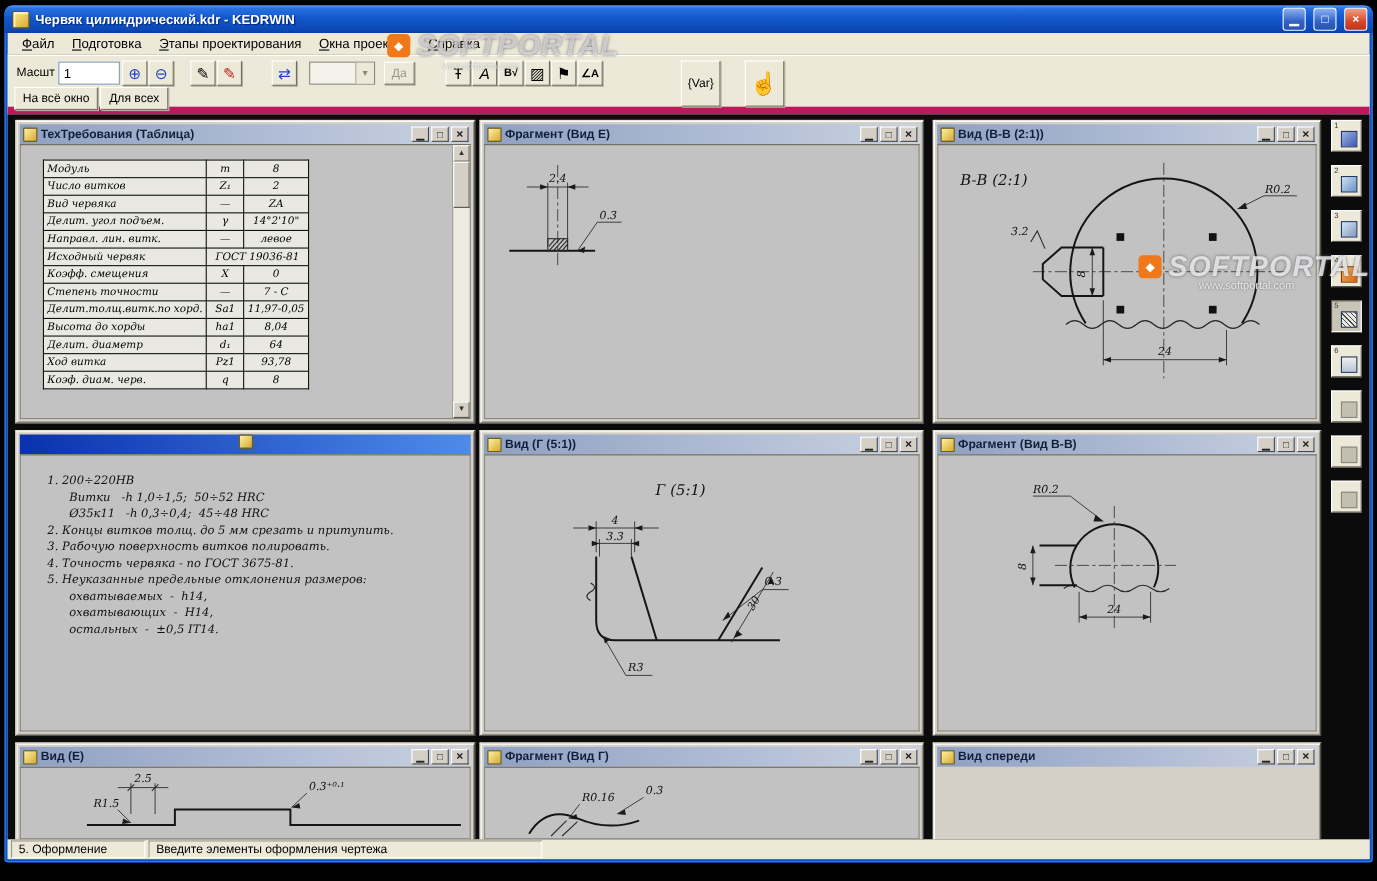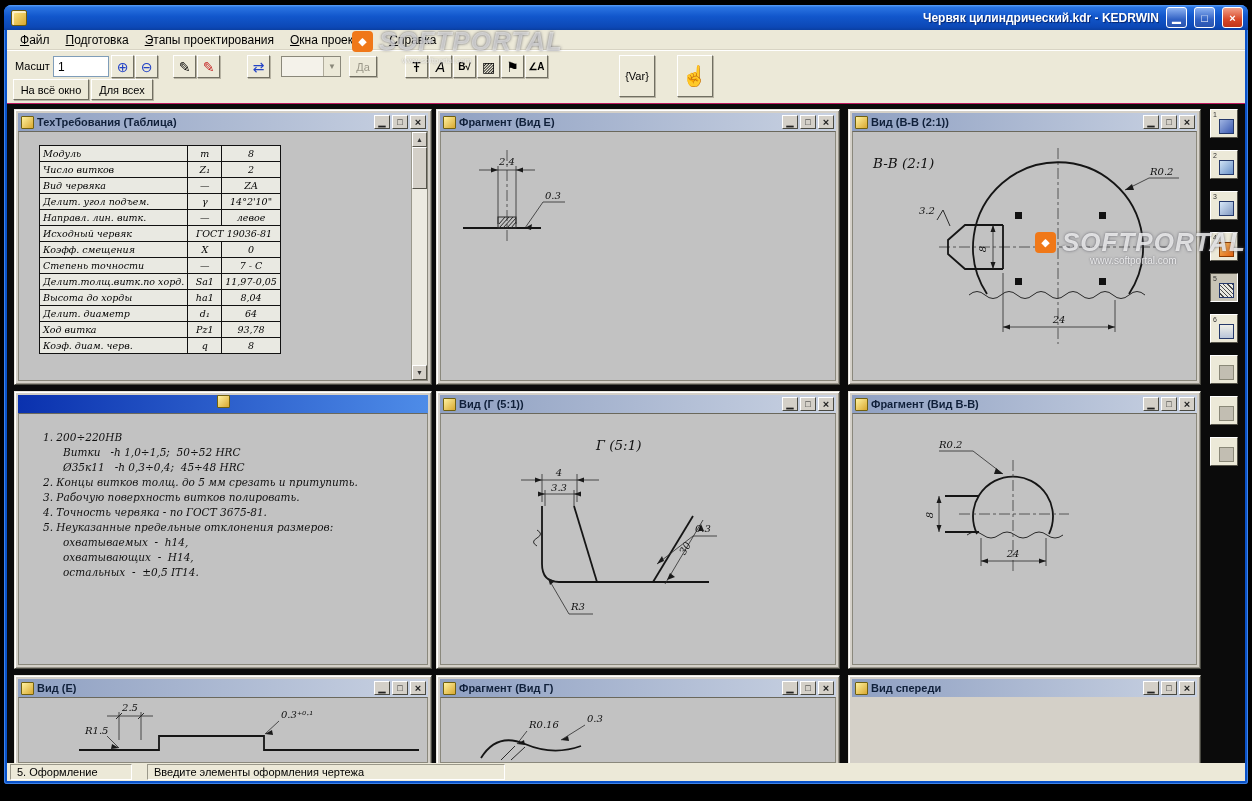--- a/index.html
+++ b/index.html
@@ -10,39 +10,39 @@
   .app{position:absolute;left:4px;top:5px;width:1244px;height:779px;
     background:#0A52C8;border-radius:8px 8px 3px 3px;
     box-shadow:inset 0 0 0 1px #3F83E8;}
   .titlebar{height:25px;display:flex;align-items:center;gap:5px;padding:0 5px 0 7px;
     border-radius:7px 7px 0 0;
     background:linear-gradient(180deg,#5AA0F8 0%,#2A74E2 9%,#1257CC 45%,#0C48B6 88%,#0A3FA2 100%);}
   .app-icon{width:16px;height:16px;border-radius:2px;flex:0 0 auto;
     background:linear-gradient(135deg,#FFE98A,#D8A830);border:1px solid #6A5A10;
     box-shadow:inset 2px 2px 0 rgba(255,255,255,.6);}
   .title-text{flex:1;color:#fff;font-size:12px;font-weight:bold;
-    text-shadow:1px 1px 1px #04256E;white-space:nowrap;overflow:hidden;text-align:right;}
+    text-shadow:1px 1px 1px #04256E;white-space:nowrap;overflow:hidden;}
   .tbtn{width:21px;height:21px;border-radius:3px;border:1px solid #fff;
     display:flex;align-items:center;justify-content:center;margin-left:2px;
     color:#fff;font-size:11px;font-weight:bold;
     background:linear-gradient(180deg,#8CB2F2,#3262C4 60%,#2A54AE);}
   .tbtn.close{background:linear-gradient(180deg,#F2A088,#D84828 60%,#C03418);}
 
   .win-body{position:absolute;left:3px;right:3px;top:25px;bottom:3px;
     background:#ECE9D8;display:flex;flex-direction:column;}
 
   
   .menubar{height:20px;display:flex;align-items:center;padding-left:5px;
     font-size:12px;color:#000;border-bottom:1px solid #D8D4C4;}
   .menu-item{display:inline-block;padding:2px 8px;cursor:default;}
   .menu-item::first-letter{text-decoration:underline;}
 
   
   .toolbar{height:54px;position:relative;background:#ECE9D8;
-    border-bottom:1px solid #be185d;box-shadow:inset 0 1px 0 #fff;}
+    border-bottom:7px solid #be185d;box-shadow:inset 0 1px 0 #fff;}
   .tb-label{position:absolute;left:8px;top:10px;font-size:11px;}
   .tb-input{position:absolute;left:46px;top:6px;width:56px;height:21px;
     border:1px solid #7F9DB9;background:#fff;font-size:12px;padding:0 4px;
     font-family:"Liberation Sans",sans-serif;}
   .bevel{background:#ECE9D8;border:1px solid;border-color:#FFFFFF #716F62 #716F62 #FFFFFF;
     box-shadow:1px 1px 0 #B8B4A4;}
   .tool{position:absolute;width:23px;height:23px;top:5px;display:flex;
     align-items:center;justify-content:center;font-size:14px;cursor:default;}
   .tool.blue{color:#2343C6;}
   .tool.red{color:#C42020;}
@@ -124,21 +124,21 @@
     background:linear-gradient(135deg,#9FB4E2,#3A58B0);border:1px solid #24386A;}
   .sbtn.s2 .sglyph{background:linear-gradient(135deg,#CFE2F4,#6890C8);}
   .sbtn.s3 .sglyph{background:linear-gradient(135deg,#D8E8F8,#8098C0);}
   .sbtn.s4 .sglyph{background:linear-gradient(135deg,#F8C060,#E06010);border-color:#8A3A00;}
   .sbtn.s5{background:#C8C4B6;border-color:#55534A #FFF #FFF #55534A;}
   .sbtn.s5 .sglyph{background:repeating-linear-gradient(45deg,#E8E8E0 0 2px,#4A4A4A 2px 3px);}
   .sbtn.s6 .sglyph{background:linear-gradient(180deg,#F0F0E8,#B8C4D8);}
   .sbtn.s7 .sglyph,.sbtn.s8 .sglyph,.sbtn.s9 .sglyph{background:#C2BEB2;border-color:#8A8878;}
 
   
-  .statusbar{height:18px;flex:0 0 auto;display:flex;gap:15px;align-items:stretch;
+  .statusbar{height:18px;flex:0 0 auto;display:flex;gap:3px;align-items:stretch;
     padding:1px 3px;background:#ECE9D8;font-size:11px;}
   .spanel{display:flex;align-items:center;padding:0 6px;white-space:nowrap;
     border:1px solid;border-color:#9A988A #FFF #FFF #9A988A;overflow:hidden;}
   .spanel.stage{width:122px;}
   .spanel.msg{width:358px;}
   .spanel.rest{flex:1;border-color:transparent;}
 
   
   .wm{position:absolute;display:flex;align-items:center;gap:6px;z-index:60;pointer-events:none;}
   .wm-logo{width:21px;height:21px;border-radius:4px;background:#F07818;color:#fff;

